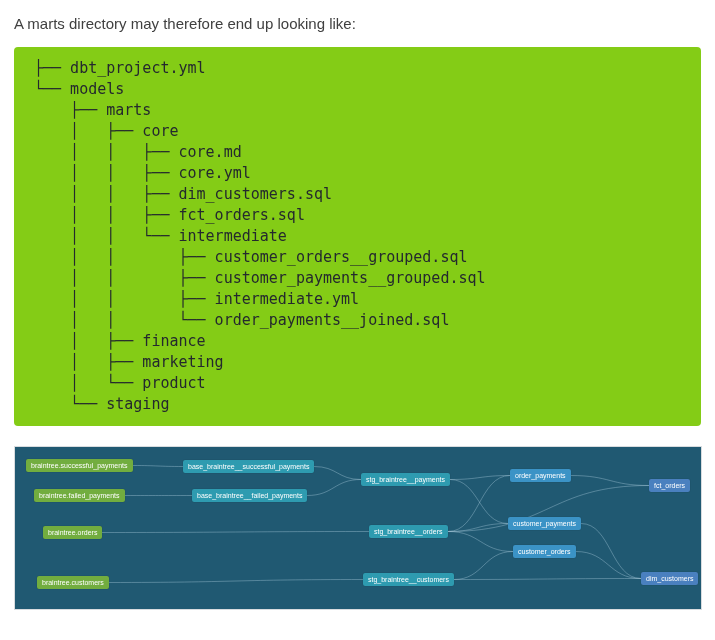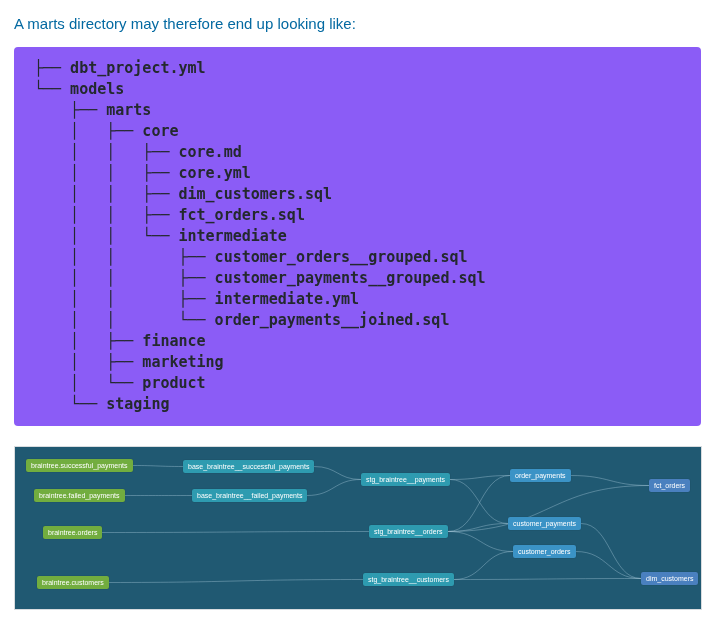--- a/index.html
+++ b/index.html
@@ -11,29 +11,28 @@
     font-family: "Liberation Sans", sans-serif;
     color: #333a40;
   }
   .content {
     padding: 6px 14px 12px 14px;
   }
   .intro-text {
     font-size: 15px;
     line-height: 20px;
     margin: 8px 0 13px 0;
-    color: #0369a1;
+    color: #404040;
   }
   .codeblock {
-    background: #8b5cf6;
+    background: #84cc16;
     border-radius: 4px;
     padding: 11px 20px;
     margin: 0 0 20px 0;
     overflow: hidden;
-    font-weight: bold;
   }
   .codeblock pre {
     margin: 0;
     font-family: "DejaVu Sans Mono", monospace;
     font-size: 15px;
     line-height: 21px;
     color: #24292e;
     white-space: pre;
   }
   .dag-wrap {

